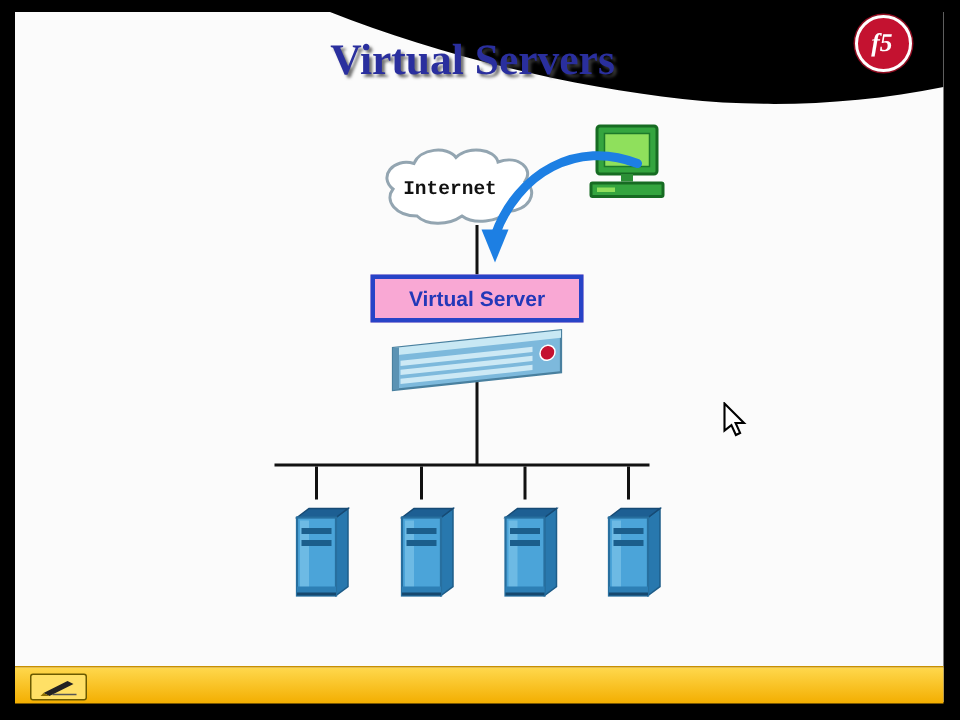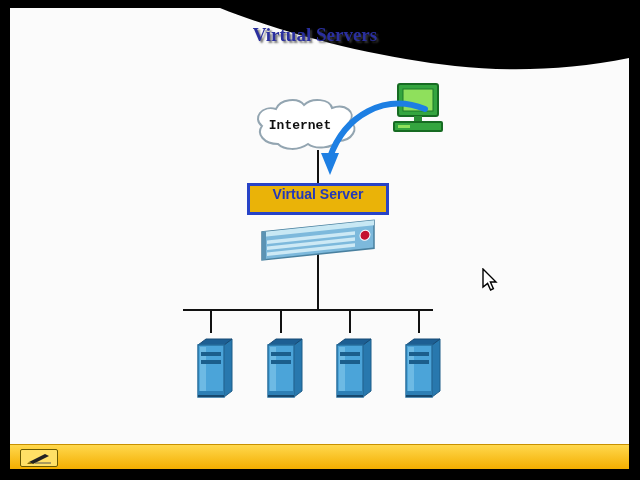--- a/index.html
+++ b/index.html
@@ -5,36 +5,36 @@
   html,body{margin:0;padding:0;background:#000;}
   .stage{position:relative;width:640px;height:480px;background:#000;overflow:hidden;
          font-family:"Liberation Sans",sans-serif;}
   .slide{position:absolute;left:10px;top:8px;width:619px;height:460px;background:#fbfbfb;}
 
   
   .swoosh{position:absolute;left:210px;top:0;width:409px;height:70px;z-index:3;}
 
   .title{position:absolute;left:140px;top:16px;width:330px;margin:0;z-index:5;
          text-align:center;font-family:"Liberation Serif",serif;font-weight:bold;
-         font-size:19px;color:#2a2f9e;text-shadow:2px 2px 2px rgba(70,70,70,.75);}
+         font-size:29px;color:#2a2f9e;text-shadow:2px 2px 2px rgba(70,70,70,.75);}
 
   .f5logo{position:absolute;left:560px;top:2px;width:34px;height:34px;z-index:6;
           background:#c41230;border:2px solid #fff;border-radius:50%;
           box-shadow:0 0 0 1px #8f0c20;display:flex;align-items:center;justify-content:center;}
   .f5logo span{color:#fff;font-style:italic;font-weight:bold;font-size:17px;
           font-family:"Liberation Serif",serif;transform:translateX(-1px);}
 
   .abs{position:absolute;}
   .line{position:absolute;background:#111;z-index:1;}
 
   .cloud-label{position:absolute;left:245px;top:110px;width:90px;text-align:center;z-index:4;
                font-weight:bold;font-size:13px;color:#111;font-family:Liberation Mono, monospace;}
 
   .vsbox{position:absolute;left:237px;top:175px;width:136px;height:26px;z-index:4;
-         background:#eab308;border:3px solid #2743c7;display:flex;align-items:flex-start;justify-content:center;}
+         background:#f9a8d4;border:3px solid #2743c7;display:flex;align-items:center;justify-content:center;}
   .vsbox span{font-weight:bold;font-size:14px;color:#2338b8;}
 
   .yellowbar{position:absolute;left:0;top:436px;width:619px;height:24px;z-index:6;
              background:linear-gradient(#ffd84d,#f3ae00);border-top:1px solid #c89000;}
   .pentool{position:absolute;left:10px;top:4px;width:36px;height:16px;cursor:pointer;
            background:#ffe066;border:1px solid #6b5a00;border-radius:2px;
            display:flex;align-items:center;justify-content:center;}
 
   .cursor{position:absolute;left:472px;top:260px;z-index:9;}
 </style>
@@ -58,20 +58,23 @@
         </symbol>
       </defs>
     </svg>
 
     <svg class="swoosh" viewBox="0 0 409 70">
       <path d="M0,0 L409,0 L409,50 C350,62 290,64 235,58 C160,50 70,28 0,0 Z" fill="#000"></path>
     </svg>
 
     <h1 class="title">Virtual Servers</h1>
 
+    <div class="f5logo">
+      <span>f5</span>
+    </div>
 
     <div class="line" style="left:307px;top:142px;width:2px;height:33px;"></div>
     <div class="line" style="left:307px;top:244px;width:2px;height:58px;"></div>
     <div class="line" style="left:173px;top:301px;width:250px;height:2px;"></div>
     <div class="line" style="left:200px;top:303px;width:2px;height:22px;"></div>
     <div class="line" style="left:270px;top:303px;width:2px;height:22px;"></div>
     <div class="line" style="left:339px;top:303px;width:2px;height:22px;"></div>
     <div class="line" style="left:408px;top:303px;width:2px;height:22px;"></div>
 
     <svg class="abs" style="left:240px;top:88px;z-index:2;" width="140" height="60" viewBox="0 0 140 60">

